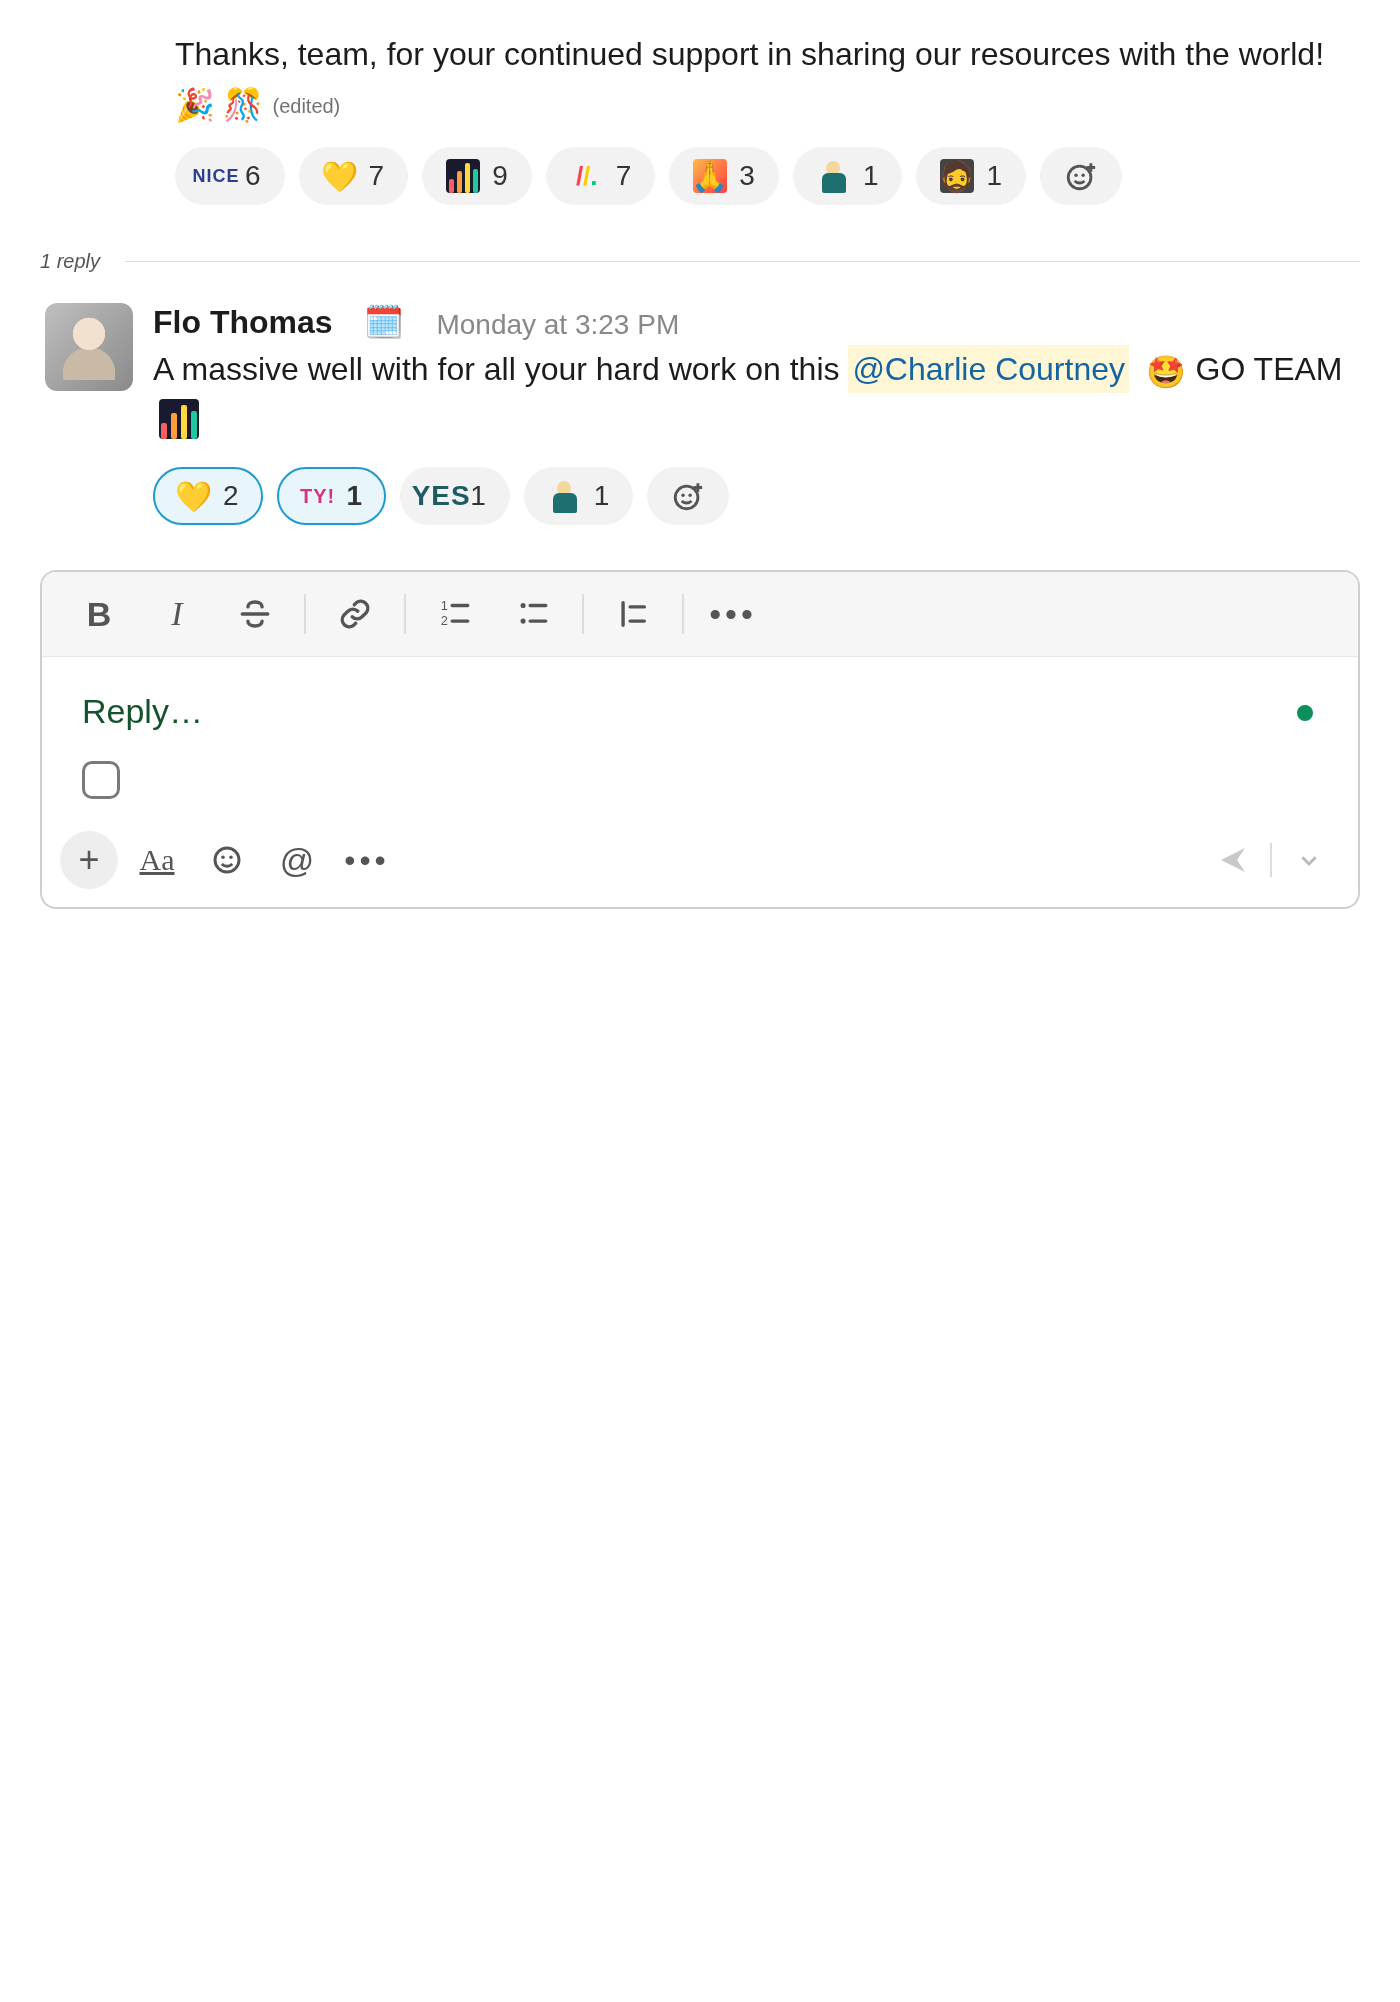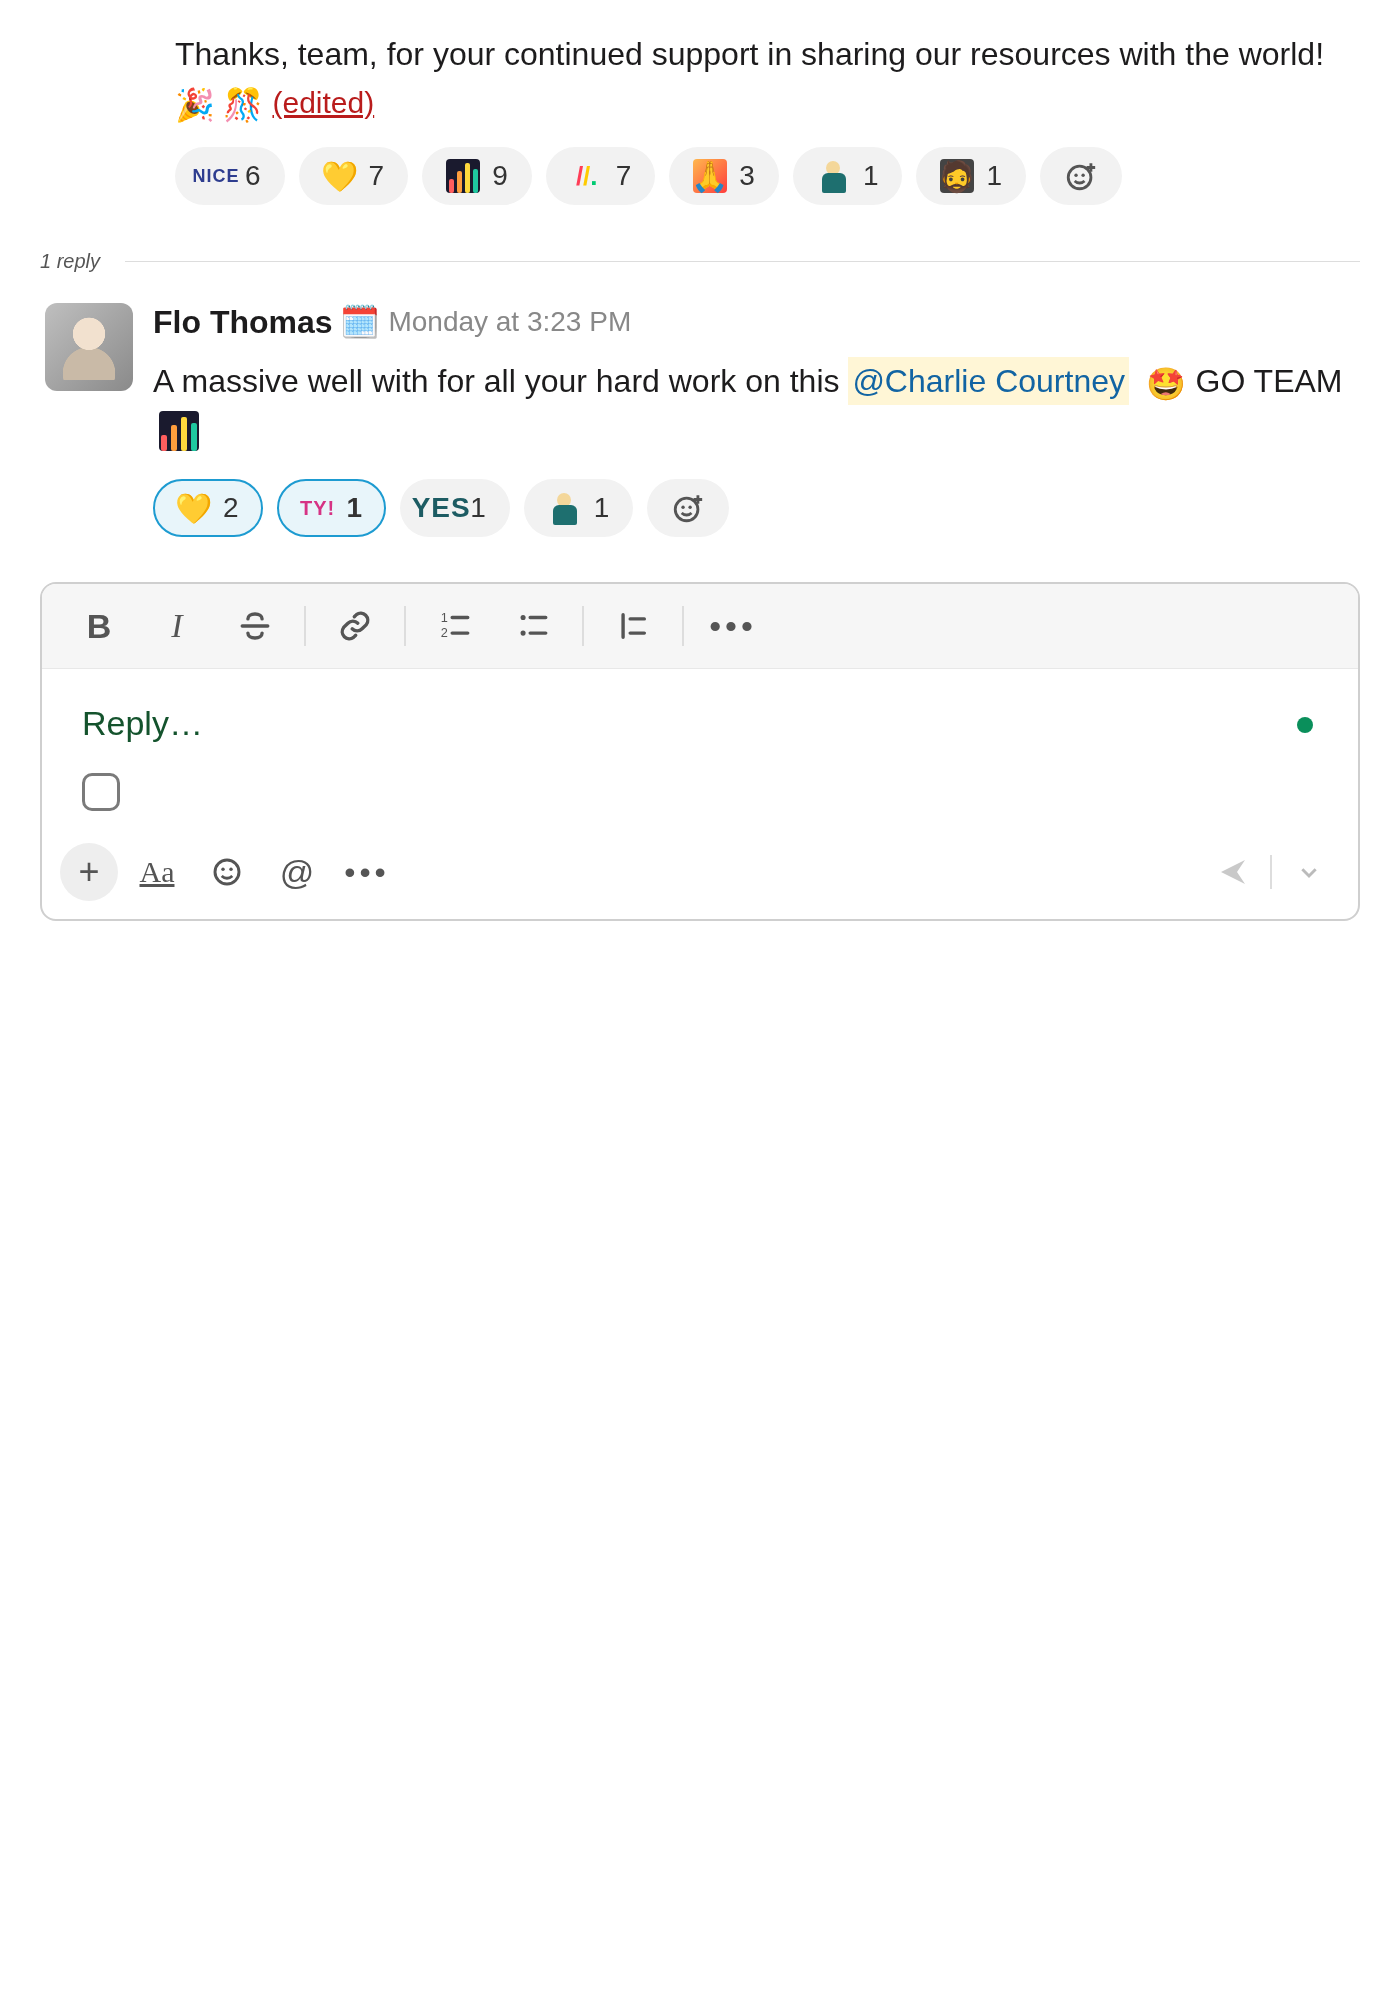--- a/index.html
+++ b/index.html
@@ -10,21 +10,21 @@
     color:#1d1c1d;
     background:#fff;
     width:1400px;
     padding:30px 0 0 0;
   }
   .msg-body{
     padding-left:175px;
     padding-right:40px;
     line-height:1.5;
   }
-  .edited{color:#b91c1c;font-size:30px;text-decoration:underline;}
+  .edited{color:#737373;font-size:20px;}
   .emoji{font-size:32px;vertical-align:-3px;}
   .reactions{
     display:flex;flex-wrap:wrap;gap:14px;
     padding-left:175px;padding-right:40px;
     margin-top:18px;
   }
   .react{
     display:inline-flex;align-items:center;gap:12px;
     background:#f2f2f2;border-radius:30px;
     padding:8px 22px;font-size:28px;color:#333;
@@ -62,21 +62,21 @@
     background:linear-gradient(135deg,#bfbfbf 0%,#8a8a8a 100%);
     position:relative;overflow:hidden;
   }
   .avatar::after{
     content:"";position:absolute;left:20%;top:12%;width:60%;height:76%;
     background:radial-gradient(circle at 50% 30%,#e8d8c8 0 30%,transparent 31%),
                radial-gradient(circle at 50% 90%,#c2b5a3 0 40%,transparent 41%);
     filter:contrast(1.1);
   }
   .reply-col{flex:1;}
-  .hdr{display:flex;align-items:center;gap:8px;margin-bottom:16px;}
+  .hdr{display:flex;align-items:flex-end;gap:32px;margin-bottom:4px;}
   .author{font-weight:800;font-size:32px;}
   .ts{color:#888;font-size:28px;}
   .mention{background:#fff6d6;color:#1264a3;border-radius:0;padding:6px 4px;}
   .bars-inline{
     display:inline-flex;align-items:flex-end;justify-content:center;
     width:40px;height:40px;background:#1a1a2e;border-radius:4px;
     vertical-align:-6px;margin-left:6px;
   }
   .bars-inline span{display:inline-block;width:6px;margin:0 2px;border-radius:2px;}
   .bars-inline .b1{height:16px;background:#ff5e5e;}

